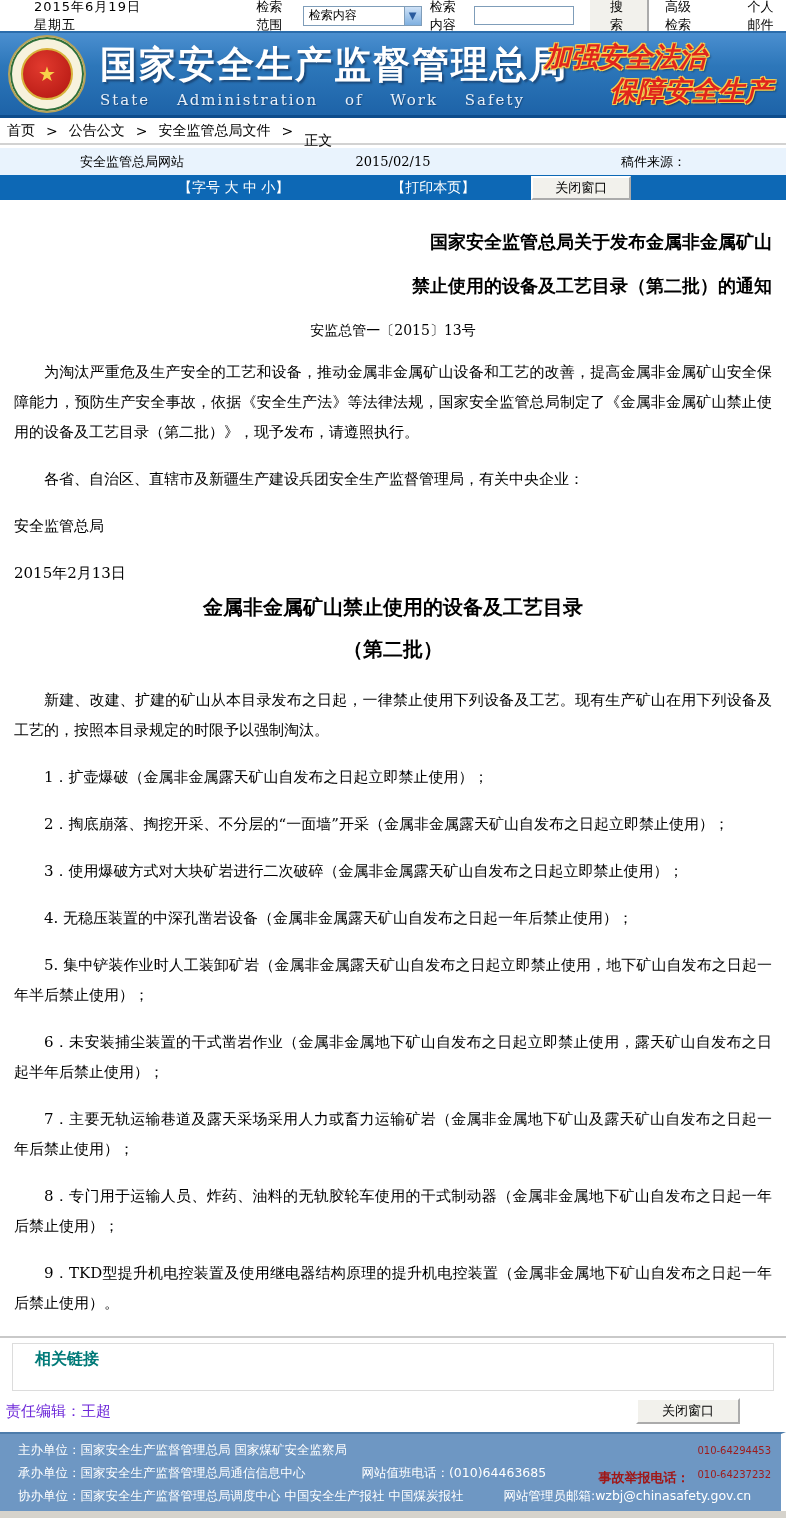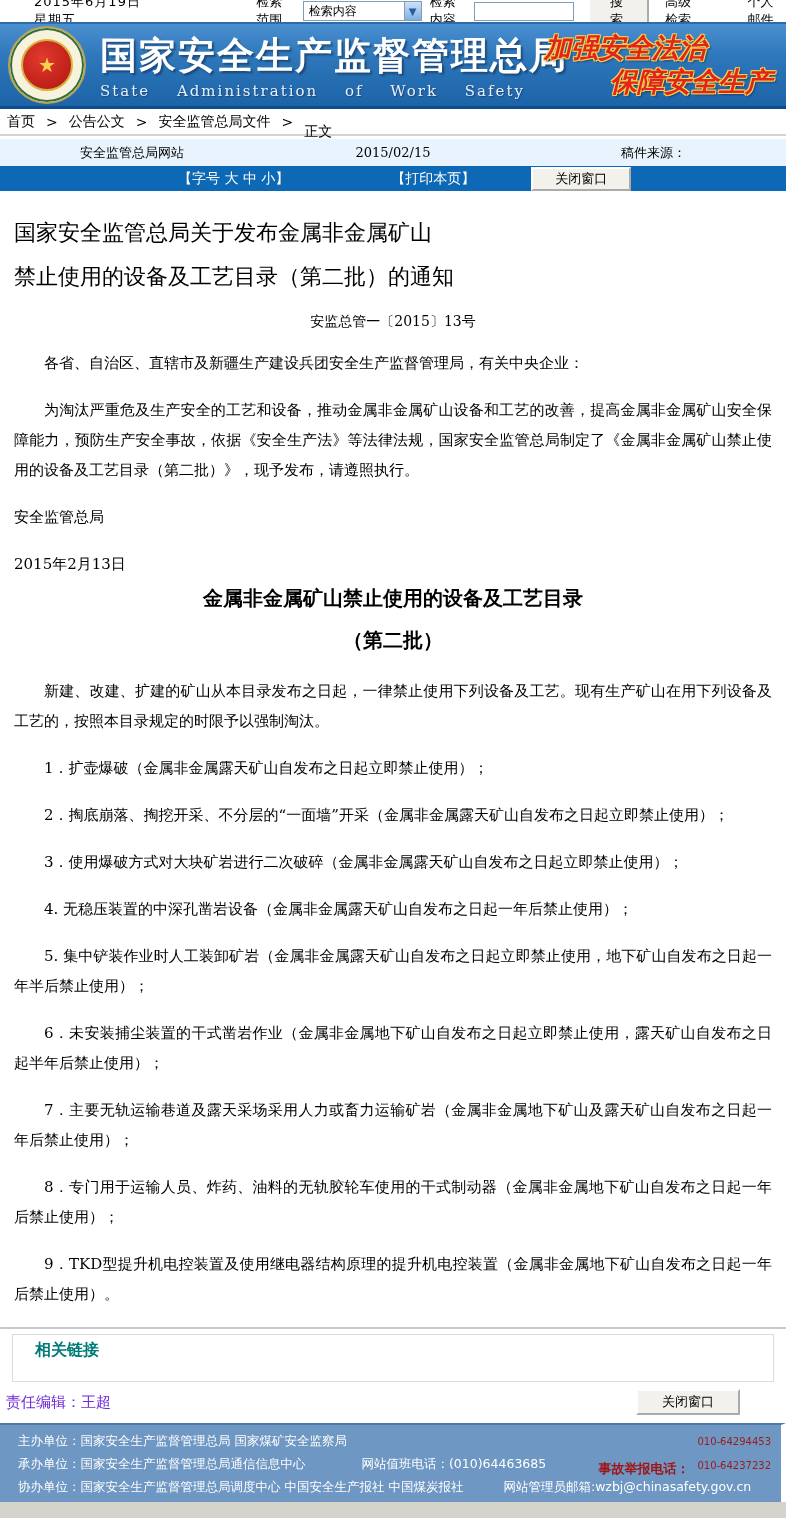--- a/index.html
+++ b/index.html
@@ -1,21 +1,21 @@
 <!DOCTYPE html>
 <html><head>
 <meta charset="utf-8">
 <style>
   * { margin:0; padding:0; box-sizing:border-box; }
   html,body { background:#d6d3cc; }
   body { width:786px; font-family:"DejaVu Sans", sans-serif; color:#000; }
   .page { width:786px; background:#fff; }
 
   
-  .topbar { height:22px; background:#fff; display:flex; align-items:center; font-size:13px; padding-left:34px; }
+  .topbar { height:31px; background:#fff; display:flex; align-items:center; font-size:13px; padding-left:34px; }
   .topbar .date { margin-right:112px; letter-spacing:1px; }
   .scope-label { margin-right:8px; }
   .select-box { width:158px; height:20px; border:1px solid #7f9db9; background:#fff; display:flex; align-items:center; justify-content:space-between; padding-left:5px; font-size:12px; margin-right:8px; cursor:default; }
   .select-arrow { width:17px; height:18px; background:linear-gradient(180deg,#cfe2f7,#7fb0e0); color:#2a5b9e; font-size:10px; display:flex; align-items:center; justify-content:center; border-left:1px solid #7f9db9; }
   .content-label { margin-right:6px; }
   .search-input { width:100px; height:19px; border:1px solid #7f9db9; margin-right:14px; font-size:12px; padding:0 3px; }
   .search-btn { font-size:13px; background:#f2f1ec; border:2px outset #fff; padding:2px 13px; margin-right:16px; cursor:pointer; letter-spacing:4px; }
   .adv-search { margin-right:44px; cursor:pointer; }
   .mail { cursor:pointer; }
 
@@ -43,21 +43,21 @@
   .info-source { position:absolute; right:100px; }
 
   
   .toolbar { height:25px; background:#0d68b5; display:flex; align-items:center; color:#fff; font-size:14px; }
   .tb-fontsize { margin-left:178px; cursor:pointer; }
   .tb-print { margin-left:102px; cursor:pointer; }
   .tb-close { margin-left:56px; background:#f2f1ec; color:#000; border:2px outset #fff; font-size:13px; padding:1px 22px; cursor:pointer; }
 
   
   .article { background:#fff; padding:20px 14px 18px; font-family:"DejaVu Serif", serif; font-size:15px; }
-  .doc-title { text-align:left; font-size:22px; font-weight:normal; line-height:44px; }
+  .doc-title { text-align:right; font-size:18px; font-weight:bold; line-height:44px; }
   .doc-num { text-align:center; font-size:14px; margin-top:14px; }
   .article p { line-height:30px; text-align:justify; margin-top:17px; }
   .indent { text-indent:2em; }
   .right-line { text-align:right; text-indent:0; }
   .signer { padding-right:40px; margin-top:14px; }
   .sign-date { padding-right:40px; margin-top:14px; }
   .catalog-title { text-align:center; font-size:20px; font-weight:bold; line-height:38px; }
   .catalog-sub { text-align:center; font-size:20px; font-weight:bold; line-height:38px; margin-top:4px; }
 
   
@@ -133,22 +133,22 @@
     <span class="tb-fontsize">【字号 大 中 小】</span>
     <span class="tb-print">【打印本页】</span>
     <button class="tb-close">关闭窗口</button>
   </div>
 
   <div class="article">
     <div class="doc-title">国家安全监管总局关于发布金属非金属矿山</div>
     <div class="doc-title">禁止使用的设备及工艺目录（第二批）的通知</div>
     <div class="doc-num">安监总管一〔2015〕13号</div>
 
+    <p class="indent">为淘汰严重危及生产安全的工艺和设备，推动金属非金属矿山设备和工艺的改善，提高金属非金属矿山安全保障能力，预防生产安全事故，依据《安全生产法》等法律法规，国家安全监管总局制定了《金属非金属矿山禁止使用的设备及工艺目录（第二批）》，现予发布，请遵照执行。</p>
     <p class="indent">各省、自治区、直辖市及新疆生产建设兵团安全生产监督管理局，有关中央企业：</p>
-    <p class="indent">为淘汰严重危及生产安全的工艺和设备，推动金属非金属矿山设备和工艺的改善，提高金属非金属矿山安全保障能力，预防生产安全事故，依据《安全生产法》等法律法规，国家安全监管总局制定了《金属非金属矿山禁止使用的设备及工艺目录（第二批）》，现予发布，请遵照执行。</p>
     <p class="right-line signer">安全监管总局</p>
     <p class="right-line sign-date">2015年2月13日</p>
 
     <div class="catalog-title">金属非金属矿山禁止使用的设备及工艺目录</div>
     <div class="catalog-sub">（第二批）</div>
 
     <p class="indent">新建、改建、扩建的矿山从本目录发布之日起，一律禁止使用下列设备及工艺。现有生产矿山在用下列设备及工艺的，按照本目录规定的时限予以强制淘汰。</p>
     <p class="indent">1．扩壶爆破（金属非金属露天矿山自发布之日起立即禁止使用）；</p>
     <p class="indent">2．掏底崩落、掏挖开采、不分层的“一面墙”开采（金属非金属露天矿山自发布之日起立即禁止使用）；</p>
     <p class="indent">3．使用爆破方式对大块矿岩进行二次破碎（金属非金属露天矿山自发布之日起立即禁止使用）；</p>

